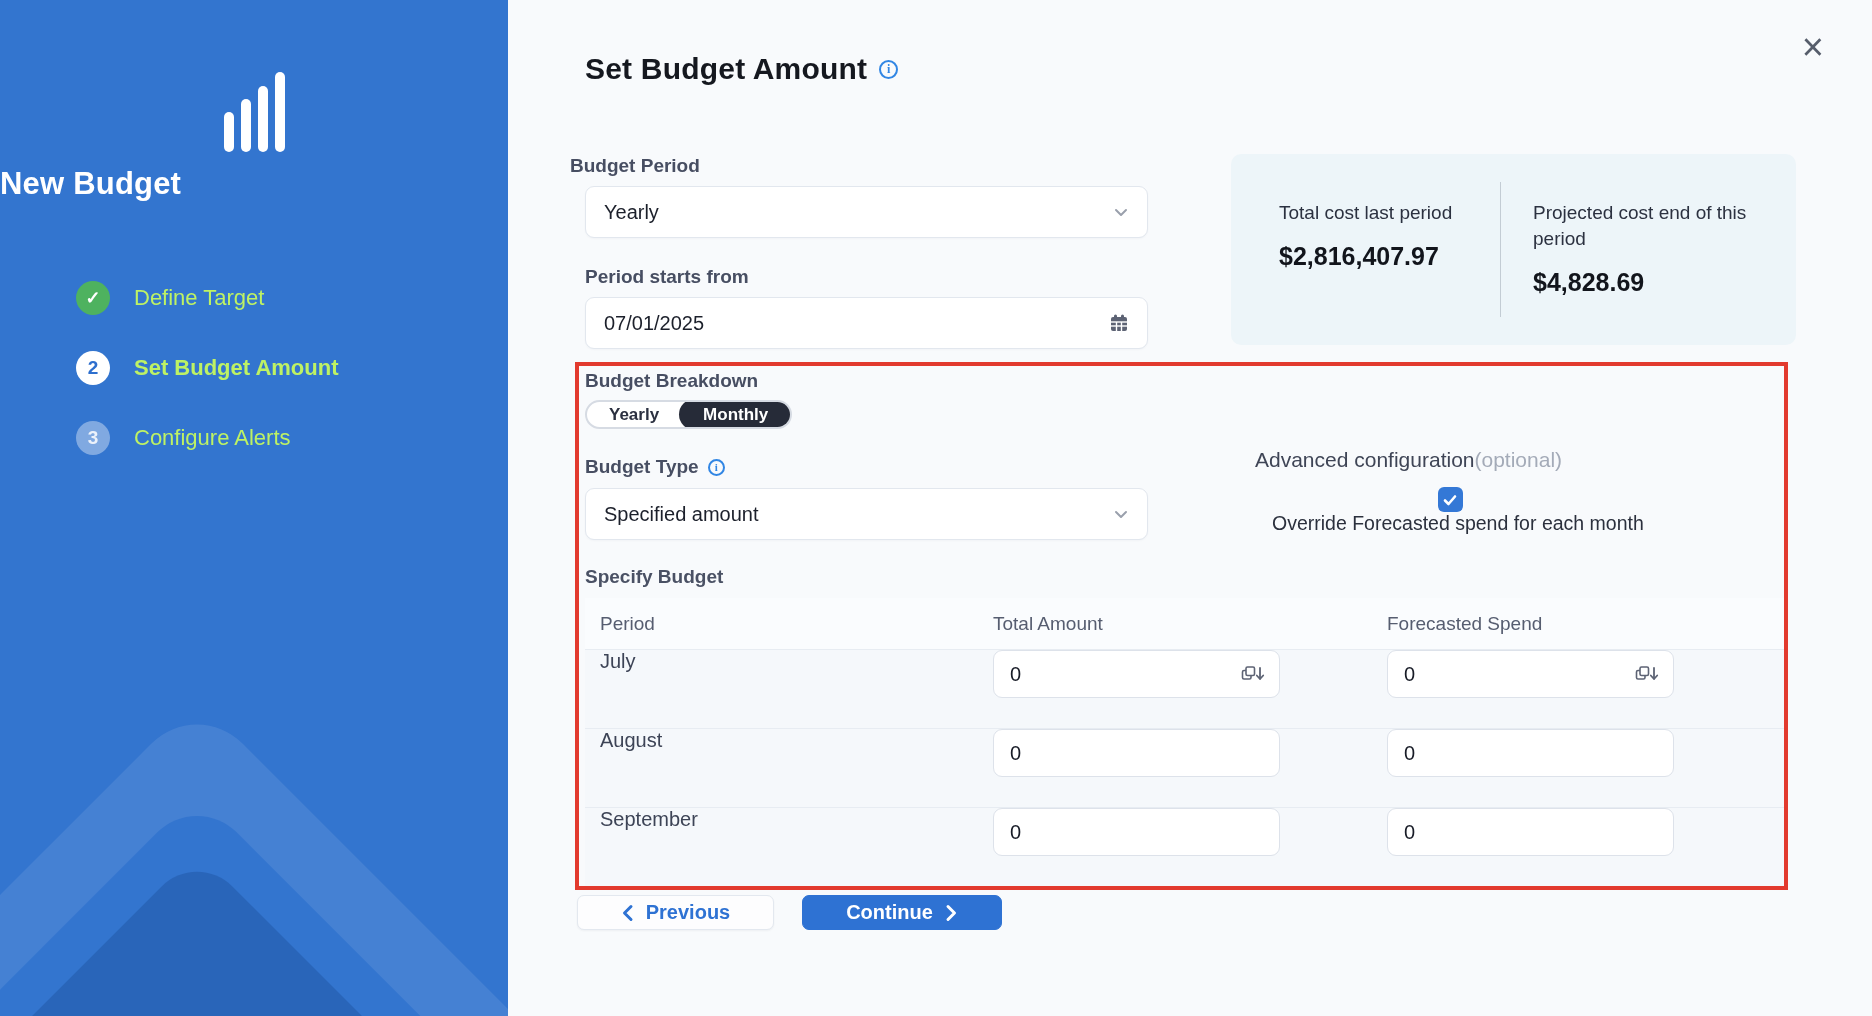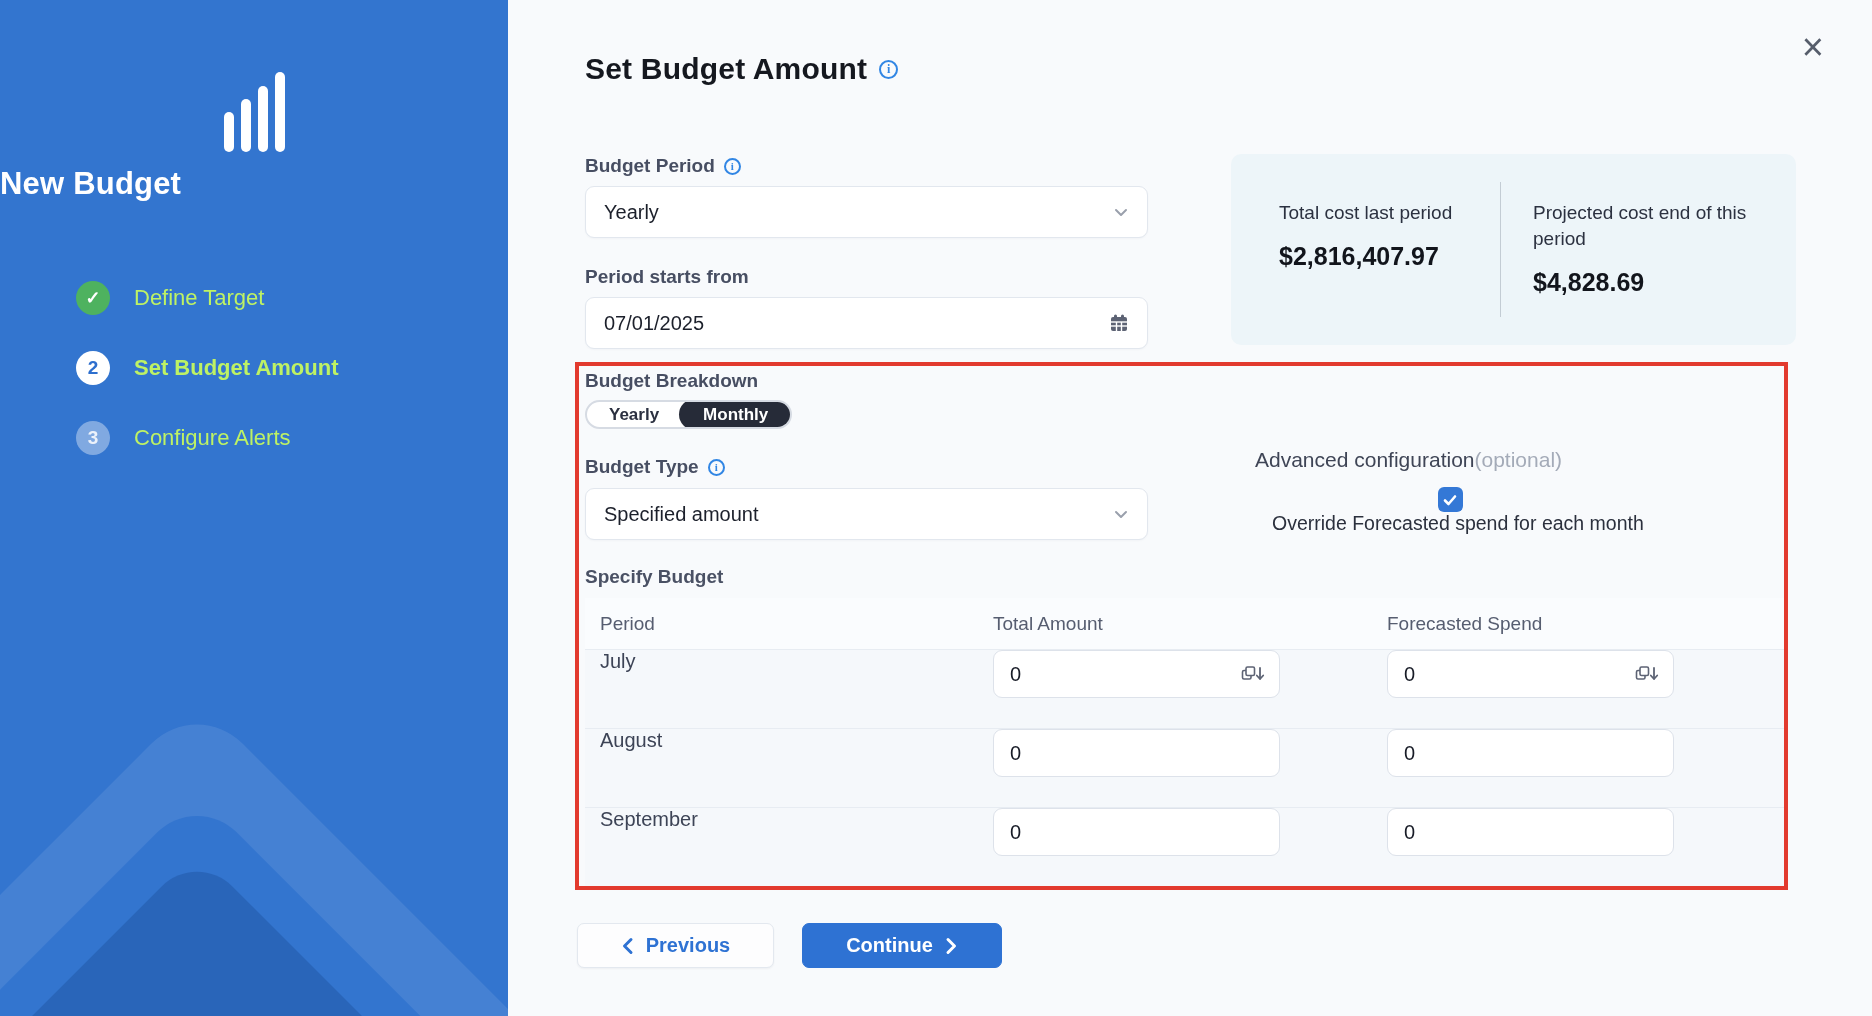--- a/index.html
+++ b/index.html
@@ -101,23 +101,23 @@
   .c-forecast { width:401px; }
   .th { font-size:19px; color:#565d70; }
   .month-name { font-size:20px; color:#3d4456; }
   .cell-input { width:287px; height:48px; background:#ffffff; border:1px solid #dde2ea;
                 border-radius:9px; display:flex; align-items:center; padding:0 14px 0 16px; }
   .cell-input input { border:none; outline:none; flex:1; min-width:0; font-size:20px;
                       color:#181c27; font-family:"Liberation Sans", sans-serif; background:transparent; }
   .copy-icon { flex:0 0 auto; display:flex; align-items:center; }
 
   
-  .btn { position:absolute; top:895px; height:45px; border-radius:7px; display:flex;
+  .btn { position:absolute; top:895px; height:35px; border-radius:7px; display:flex;
          align-items:center; justify-content:center; gap:12px; font-size:20px;
-         font-weight:700; cursor:pointer;margin-top:28px; }
+         font-weight:700; cursor:pointer; }
   .btn-prev { left:69px; width:197px; background:#fdfdfe; border:1px solid #e3e8ef;
               color:#2e72d3; box-shadow:0 1px 2px rgba(30,40,60,0.05); }
   .btn-continue { left:294px; width:200px; background:#2e72d3; border:1px solid #2e72d3;
                   color:#ffffff; z-index:6; }
 </style>
 </head>
 <body>
 
 <div class="sidebar">
   <div class="wm wm1"></div>
@@ -154,21 +154,21 @@
 
 <div class="main">
 
   <div class="close-btn">×</div>
 
   <div class="page-title-row">
     <span class="page-title">Set Budget Amount</span>
     <span class="info-icon">i</span>
   </div>
 
-  <div class="field-label" style="left:77px; top:155px;">
+  <div class="field-label" style="left:62px; top:155px;flex-direction:column;">
     <span>Budget Period</span>
     <span class="info-icon sm">i</span>
   </div>
   <div class="control" style="left:77px; top:186px;">
     <span>Yearly</span>
     <span class="spacer"></span>
     <svg class="chev-down" viewBox="0 0 16 16">
       <polyline points="3,6 8,11 13,6" fill="none" stroke="#9aa0ac" stroke-width="2" stroke-linecap="round" stroke-linejoin="round"></polyline>
     </svg>
   </div>

